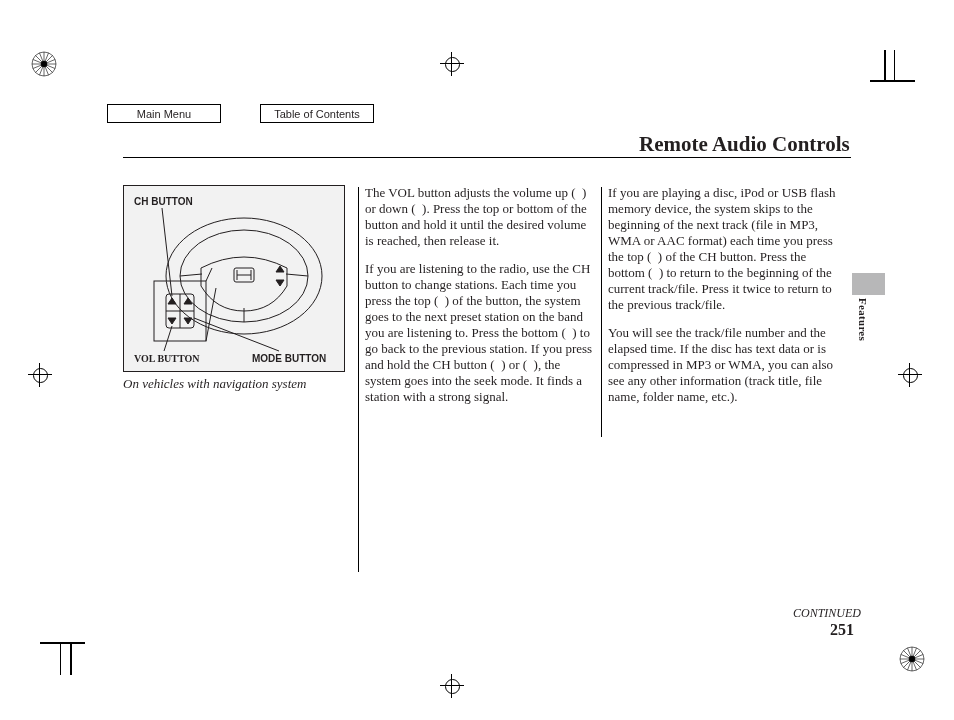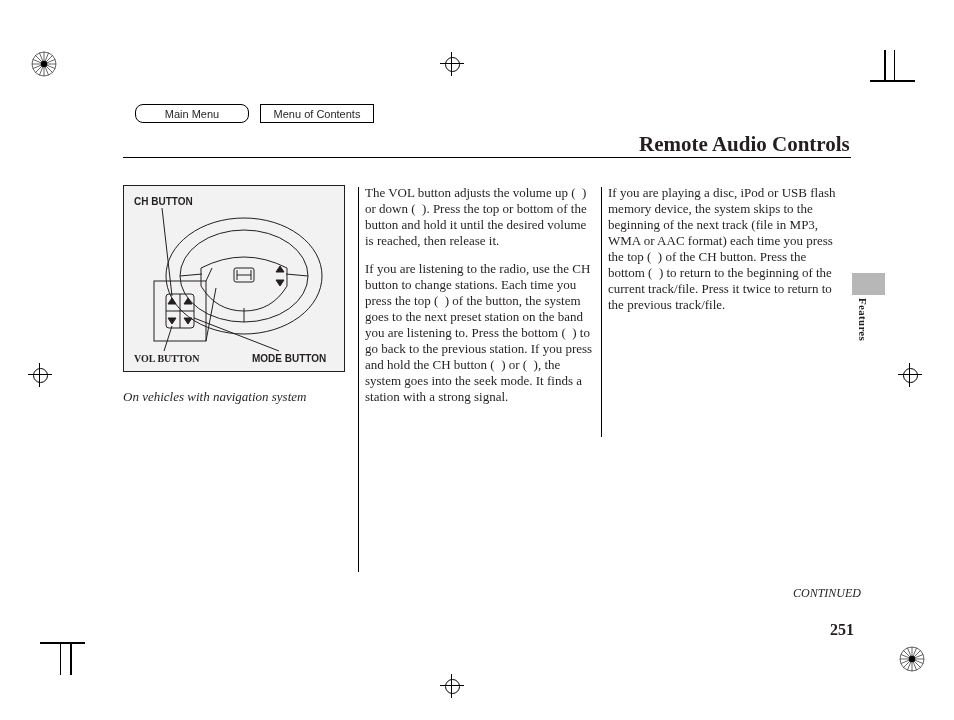--- a/index.html
+++ b/index.html
@@ -31,46 +31,46 @@
   .crosshair::before { left:11px; top:0; width:1px; height:24px; }
   .crosshair::after  { top:11px; left:0; height:1px; width:24px; }
   .crosshair span { position:absolute; left:5px; top:5px; width:13px; height:13px; border:1px solid #000; border-radius:50%; }
   .ch-top    { top:52px; left:440px; }
   .ch-left   { top:363px; left:28px; }
   .ch-right  { top:363px; left:898px; }
   .ch-bottom { top:674px; left:440px; }
 
   
   .btn { position:absolute; top:104px; height:17px; border:1px solid #000; font:11px Arial, sans-serif; display:flex; align-items:center; justify-content:center; background:#fff; }
-  .btn-main { left:135px; width:112px;border-radius:8px; }
+  .btn-main { left:107px; width:112px; }
   .btn-toc  { left:260px; width:112px; }
 
   
   .title { position:absolute; top:132px; left:639px; font-weight:bold; font-size:21px; font-family:"Times New Roman", serif; }
   .rule  { position:absolute; top:157px; left:123px; width:728px; height:1px; background:#000; }
 
   
   .sidetab-bg { position:absolute; top:273px; left:852px; width:33px; height:22px; background:#b7b7b8; }
   .sidetab-tx { position:absolute; top:298px; left:857px; writing-mode:vertical-rl; font-weight:bold; font-size:11px; letter-spacing:.3px; }
 
-  .continued { position:absolute; top:586px; left:793px; font-style:italic; font-size:12px; }
+  .continued { position:absolute; top:606px; left:793px; font-style:italic; font-size:12px; }
   .pgnum { position:absolute; top:621px; left:830px; font-weight:bold; font-size:16px; }
 
   
   .diagram { position:absolute; top:185px; left:123px; width:220px; height:185px; border:1px solid #231f20; background:#f2f2f2; }
   .diagram svg { display:block; }
   .diag-lbl { position:absolute; font:bold 10px Arial, sans-serif; color:#231f20;text-align:center; }
   .lbl-ch   { top:10px; left:10px; }
   .lbl-vol  { top:167px; left:10px;font-family:Liberation Serif, serif; }
   .lbl-mode { top:167px; left:128px; }
 
   
   .col { position:absolute; width:230px; font-size:13px; line-height:16px; font-family:"Times New Roman", serif; }
   .c1 { top:376px; left:123px; }
-  .c1 .nav { font-style:italic;margin-top:13px; }
+  .c1 .nav { font-style:italic; }
   .c2 { top:185px; left:365px; }
   .c3 { top:185px; left:608px; }
   .vline { position:absolute; top:187px; width:1px; background:#000; }
   .vl1 { left:358px; height:385px; }
   .vl2 { left:601px; height:250px; }
   .para { margin:0 0 12px; }
 </style>
 </head>
 <body>
 
@@ -131,21 +131,21 @@
       <span></span>
     </div>
   <div class="crosshair ch-right">
       <span></span>
     </div>
   <div class="crosshair ch-bottom">
       <span></span>
     </div>
 
   <div class="btn btn-main">Main Menu</div>
-  <div class="btn btn-toc">Menu of Contents</div>
+  <div class="btn btn-toc">Table of Contents</div>
 
   <div class="title">Remote Audio Controls</div>
   <div class="rule"></div>
 
   <div class="sidetab-bg"></div>
   <div class="sidetab-tx">Features</div>
 
   <div class="diagram">
     <div class="diag-lbl lbl-ch">CH BUTTON</div>
     <div class="diag-lbl lbl-vol">VOL BUTTON</div>
@@ -193,17 +193,18 @@
     <div class="nav">On vehicles with navigation system</div>
   </div>
 
   <div class="col c2">
     <p class="para">The VOL button adjusts the volume up (&nbsp; ) or down (&nbsp; ). Press the top or bottom of the button and hold it until the desired volume is reached, then release it.</p>
     <p class="para">If you are listening to the radio, use the CH button to change stations. Each time you press the top (&nbsp; ) of the button, the system goes to the next preset station on the band you are listening to. Press the bottom (&nbsp; ) to go back to the previous station. If you press and hold the CH button (&nbsp; ) or (&nbsp; ), the system goes into the seek mode. It finds a station with a strong signal.</p>
   </div>
 
   <div class="col c3">
     <p class="para">If you are playing a disc, iPod or USB flash memory device, the system skips to the beginning of the next track (file in MP3, WMA or AAC format) each time you press the top (&nbsp; ) of the CH button. Press the bottom (&nbsp; ) to return to the beginning of the current track/file. Press it twice to return to the previous track/file.</p>
+    <p class="para">You will see the track/file number and the elapsed time. If the disc has text data or is compressed in MP3 or WMA, you can also see any other information (track title, file name, folder name, etc.).</p>
   </div>
 
   <div class="continued">CONTINUED</div>
   <div class="pgnum">251</div>
 </div>
 
 </body></html>

